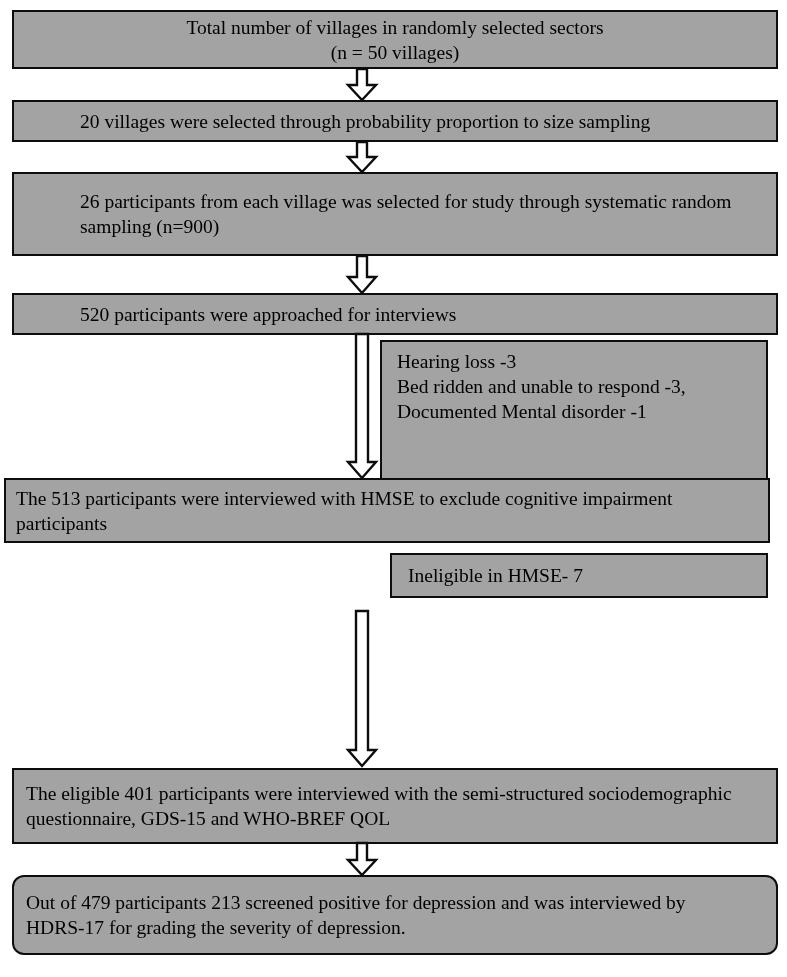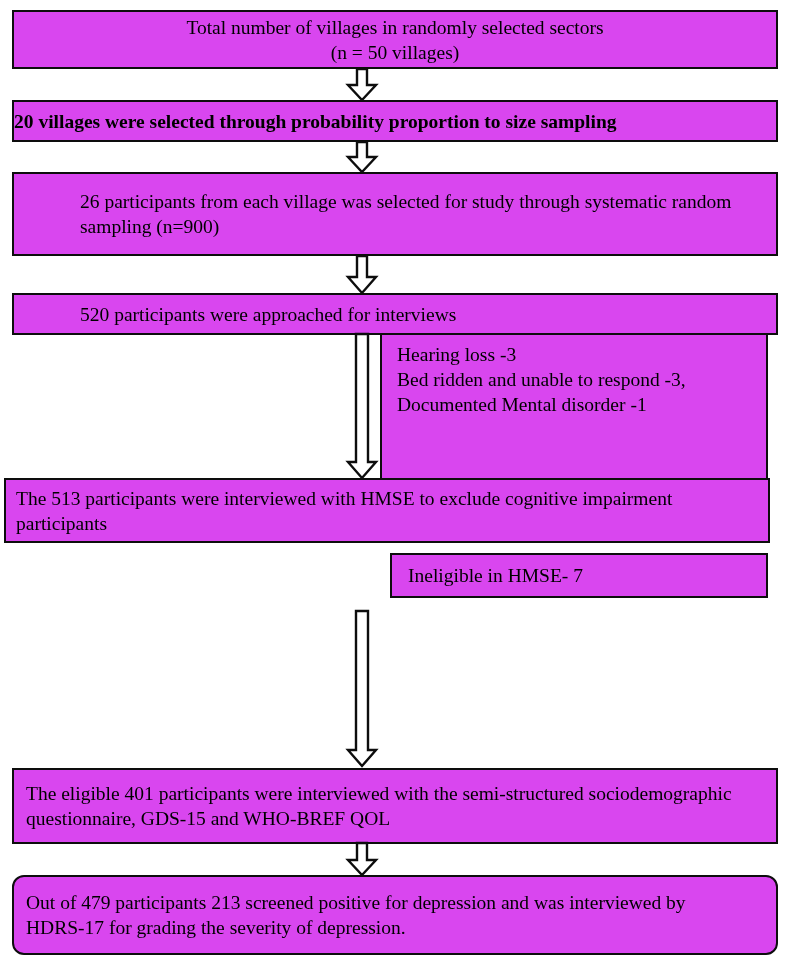--- a/index.html
+++ b/index.html
@@ -8,49 +8,49 @@
     font-family:"Liberation Serif","DejaVu Serif",serif;
     color:#000000;
     -webkit-font-smoothing:antialiased;
   }
   .stage{position:absolute;inset:0;}
 
   
   .box{
     position:absolute;
     box-sizing:border-box;
-    background:#d946ef;
+    background:#a3a3a3;
     border:2px solid #0d0d0d;
     display:flex;
     flex-direction:column;
     justify-content:center;
   }
   .box .txt{
     display:block;
     font-size:19.5px;
     line-height:25px;
     white-space:pre-line;
   }
   .center .txt{text-align:center;}
   .left .txt{text-align:left;}
 
   
   #box-total      {left:12px;  top:10px;  width:766px; height:59px;}
   #box-total .txt {padding:0 8px;}
 
   #box-pps        {left:12px;  top:100px; width:766px; height:42px;}
-  #box-pps .txt   {font-weight:bold;}
+  #box-pps .txt   {padding-left:66px;}
 
   #box-systematic {left:12px;  top:172px; width:766px; height:84px;}
   #box-systematic .txt{padding-left:66px;padding-right:30px;}
 
   #box-approached {left:12px;  top:293px; width:766px; height:42px;}
   #box-approached .txt{padding-left:66px;}
 
-  #box-exclusions {left:380px; top:333px; width:388px; height:165px;}
+  #box-exclusions {left:380px; top:340px; width:388px; height:165px;}
   #box-exclusions .txt{padding-left:15px;padding-right:8px;
                        align-self:flex-start;margin-top:7px;}
   #box-exclusions{justify-content:flex-start;}
 
   #box-hmse       {left:4px;   top:478px; width:766px; height:65px;}
   #box-hmse .txt  {padding-left:10px;padding-right:12px;}
 
   #box-ineligible {left:390px; top:553px; width:378px; height:45px;}
   #box-ineligible .txt{padding-left:16px;}
 

